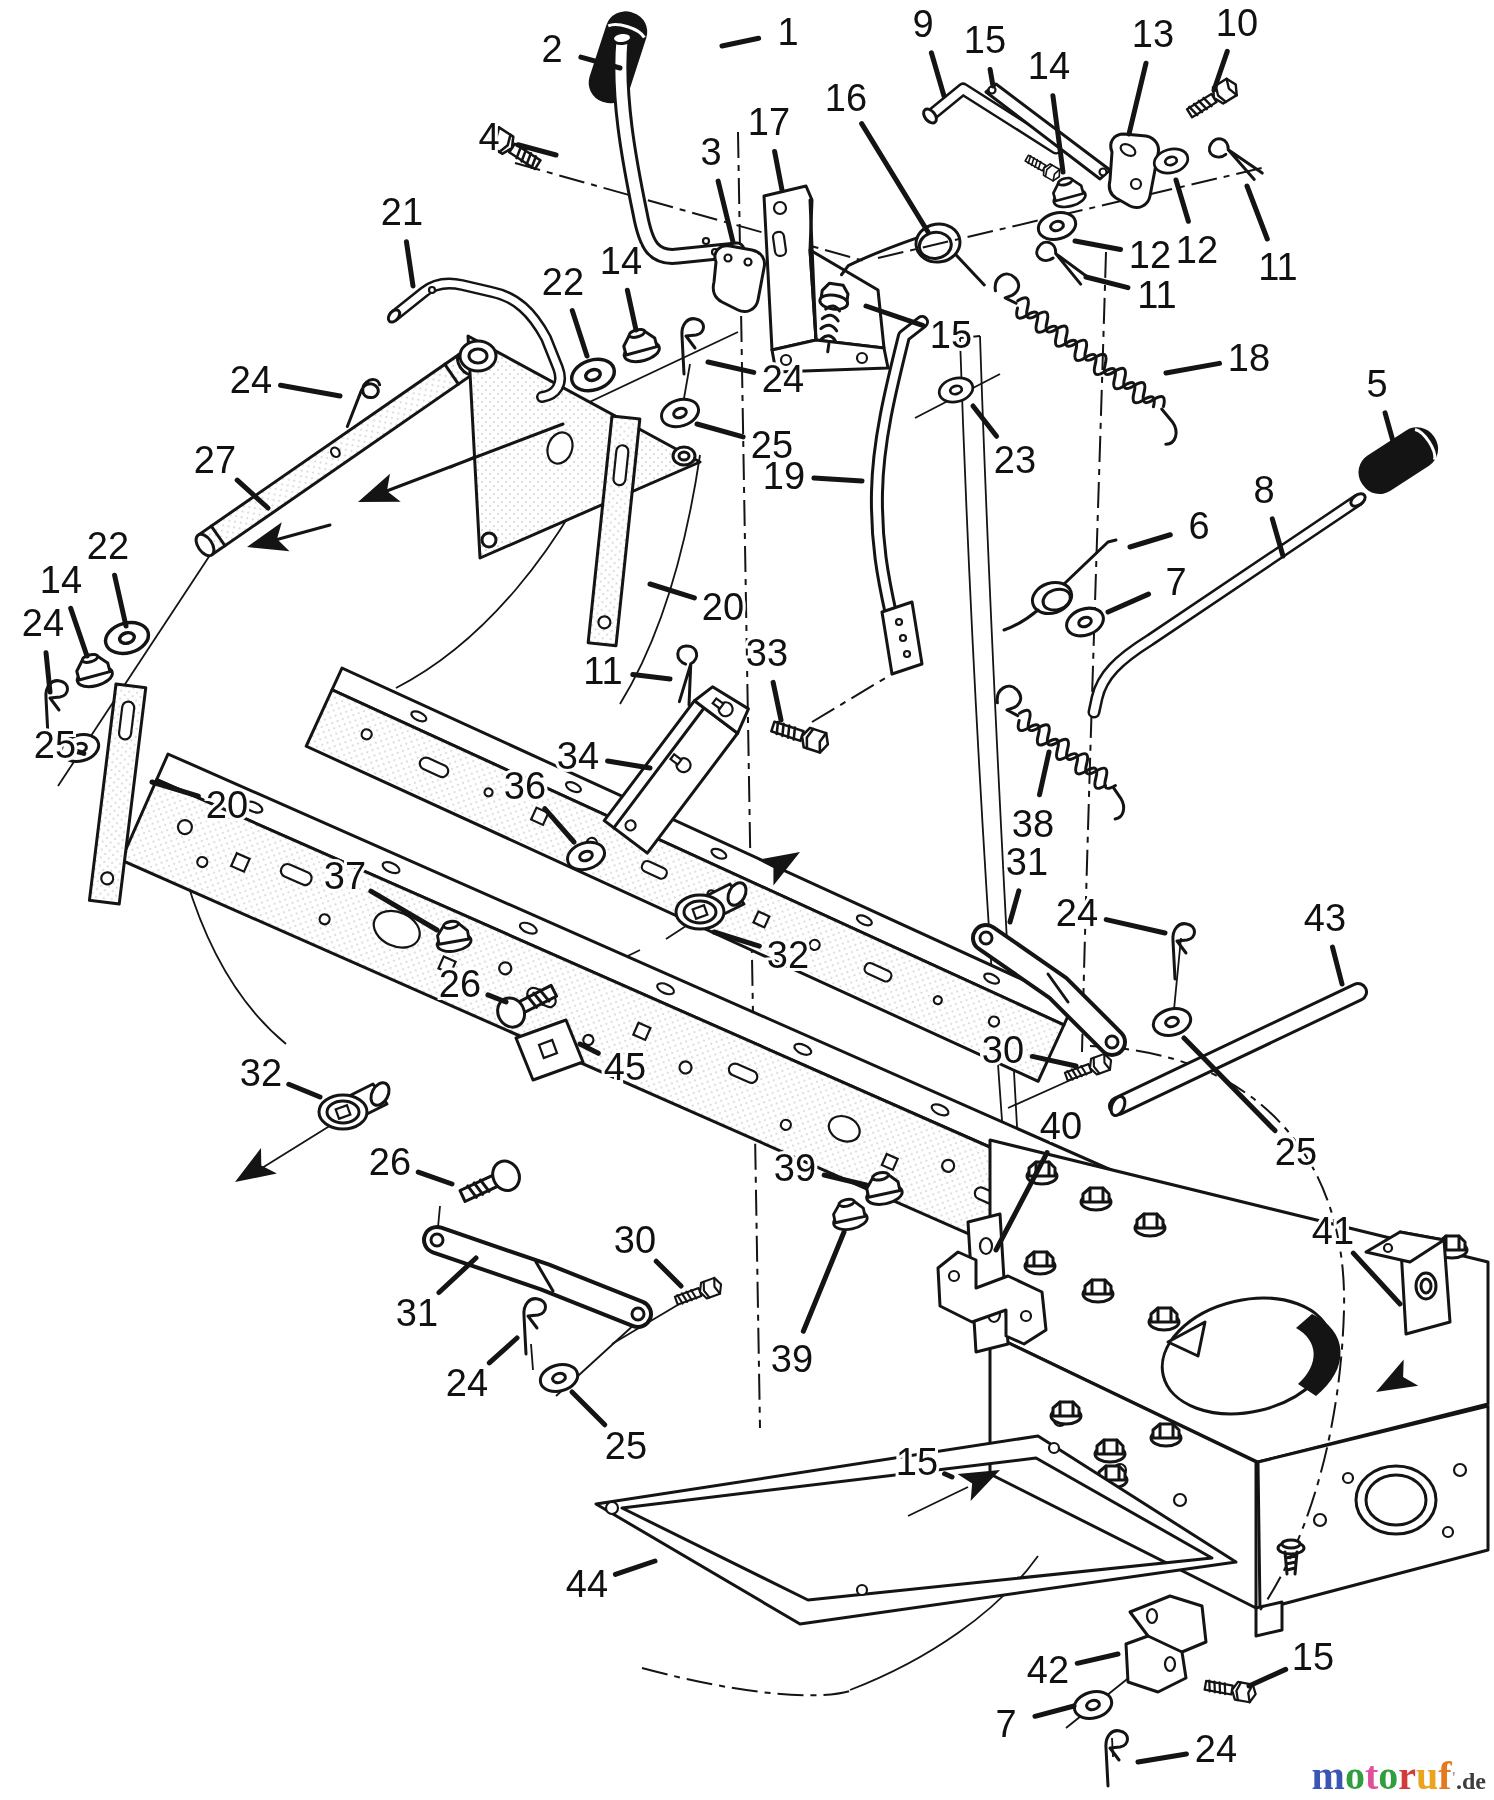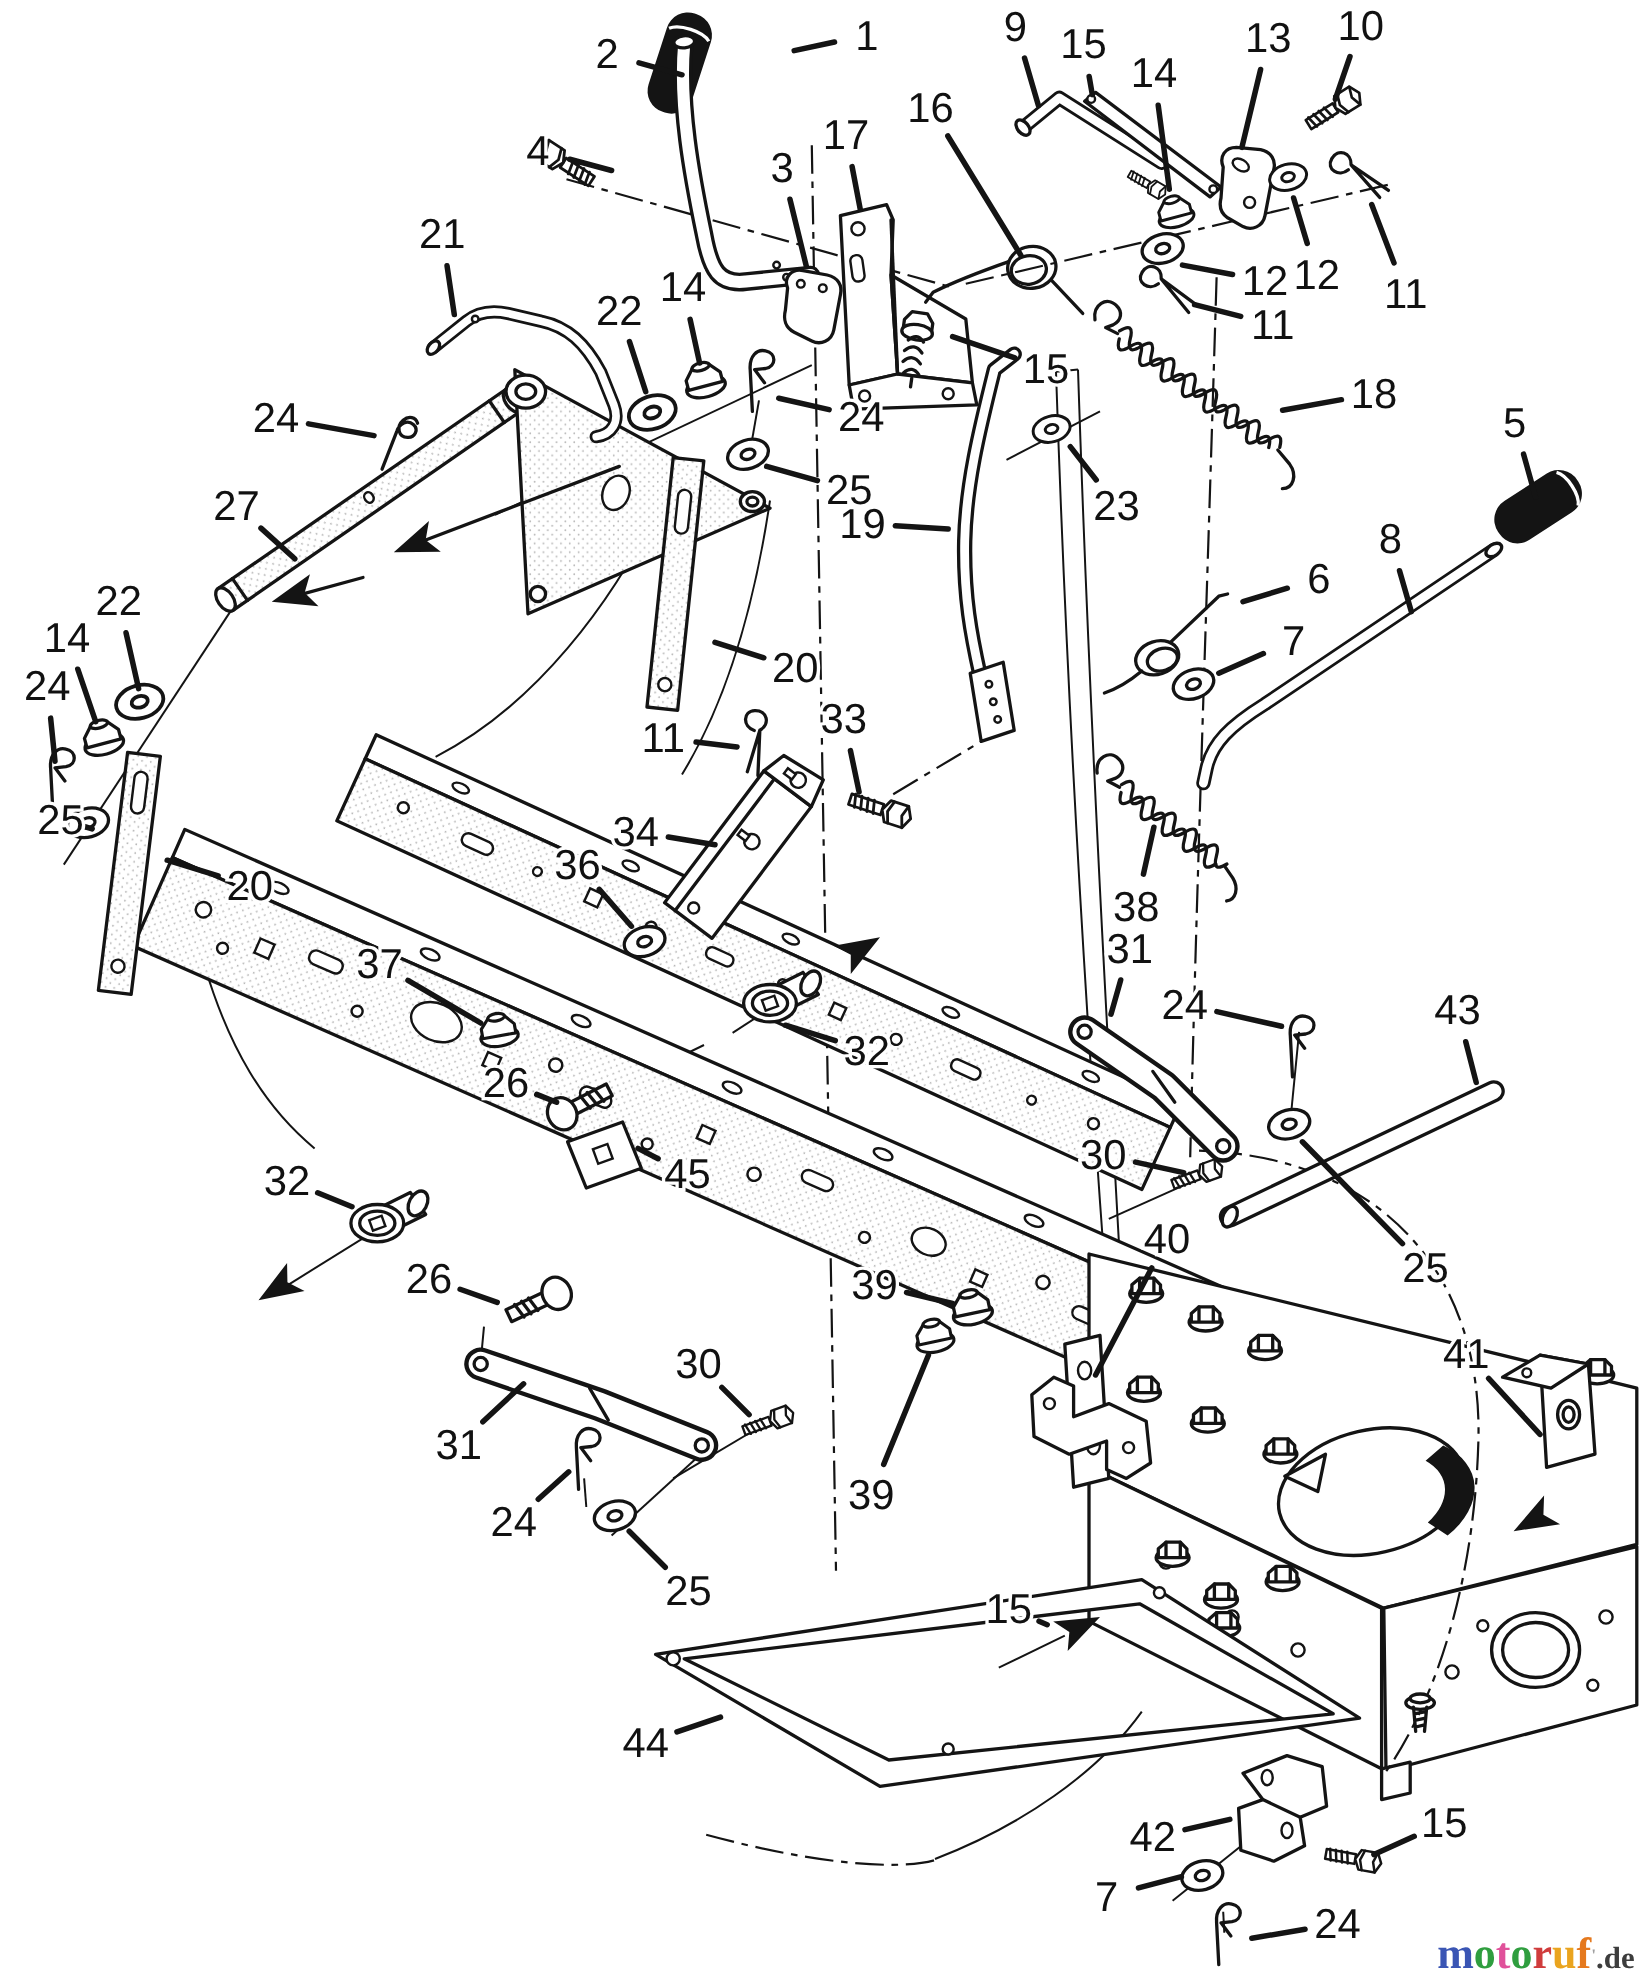--- a/index.html
+++ b/index.html
@@ -14,21 +14,21 @@
   .tubi{fill:none;stroke:#ffffff;stroke-linecap:round;stroke-linejoin:round;}
   .ax{fill:none;stroke:#141414;stroke-width:1.8;}
   .cl{fill:none;stroke:#141414;stroke-width:2;stroke-dasharray:26 7 6 7;}
   .callout-text{font:38px "Liberation Sans",sans-serif;fill:#111;
                 paint-order:stroke;stroke:#fff;stroke-width:6px;}
   .leader{stroke:#141414;stroke-width:5;stroke-linecap:round;}
   .watermark{position:absolute;right:8px;bottom:4px;line-height:1;
              font-family:"Liberation Serif",serif;font-weight:bold;}
   .watermark .lt{font-size:40px;}
   #wm-tick{font-size:16px;vertical-align:super;}
-  #wm-suffix{font-size:28px;font-weight:bold;}
+  #wm-suffix{font-size:24px;font-weight:bold;}
 </style>
 </head>
 <body>
 
 <div class="stage">
 <svg viewBox="0 0 1494 1800" width="1494" height="1800" xmlns="http://www.w3.org/2000/svg">
   <defs>
     <pattern id="stip" width="8" height="8" patternUnits="userSpaceOnUse">
       <rect width="8" height="8" fill="#ffffff"></rect>
       <circle cx="2" cy="2" r="0.8" fill="#b5b5b5"></circle>

